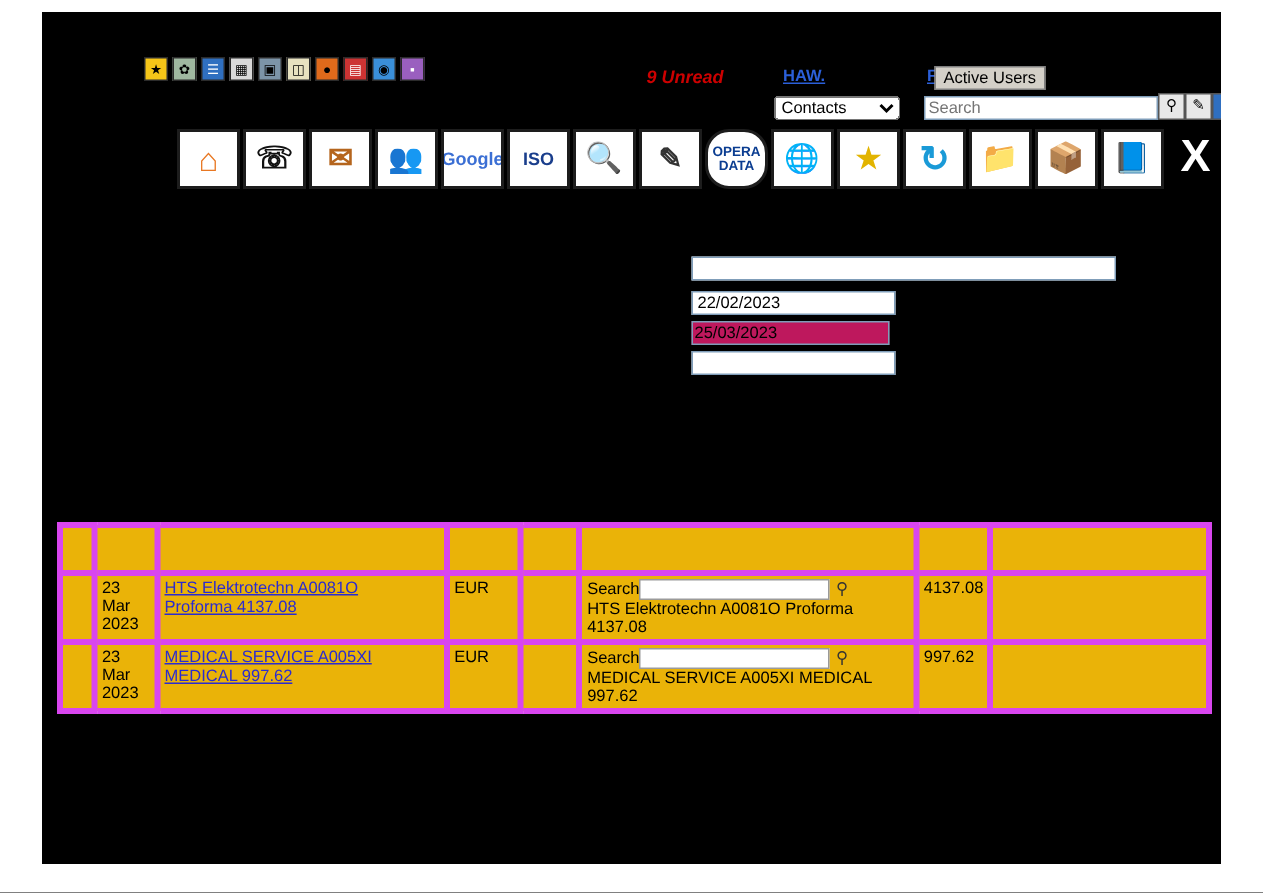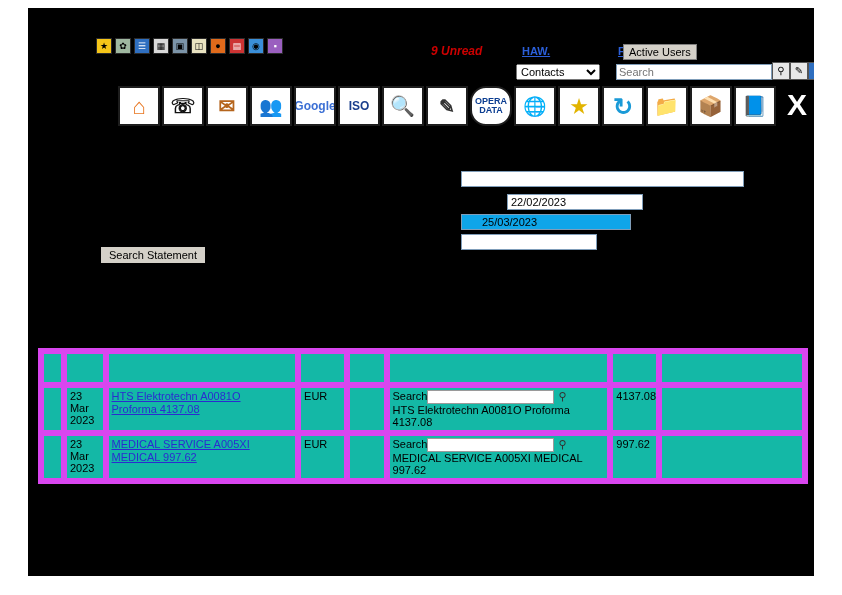--- a/index.html
+++ b/index.html
@@ -113,25 +113,25 @@
   .t-book .glyph{font-size:20px;color:#2e8b2e;}
   .t-x{background:#000000;color:#ffffff;font-size:30px;border:none;}
 
   
   .field-wide{
     position:absolute;left:433px;top:163px;width:275px;height:14px;
     border:1px solid #7f9db9;background:#fff;font-size:11px;padding:0 3px;
   }
   .field-date1{
     position:absolute;left:433px;top:186px;width:128px;height:14px;
-    border:1px solid #7f9db9;background:#fff;font-size:11px;padding:0 3px;margin-left:46px;
+    border:1px solid #7f9db9;background:#fff;font-size:11px;padding:0 3px;
   }
   .field-date2{
     position:absolute;left:433px;top:206px;width:128px;height:14px;
-    border:1px solid #7f9db9;background:#0ea5e9;font-size:11px;padding:0 20px;
+    border:1px solid #7f9db9;background:#be185d;font-size:11px;padding:0 1px;
   }
   .field-blank{
     position:absolute;left:433px;top:226px;width:128px;height:14px;
     border:1px solid #7f9db9;background:#fff;font-size:11px;padding:0 3px;
   }
   .btn-search-stmt{
     position:absolute;left:72px;top:238px;
     background:#d4d0c8;border:1px solid #000;border-right-width:2px;border-bottom-width:2px;
     font-size:11px;padding:2px 8px;color:#000;
   }
@@ -140,22 +140,22 @@
   .table-wrap{
     position:absolute;left:10px;top:340px;width:770px;
   }
   table.results{
     border-collapse:collapse;
     width:770px;
     background:#ffffff;
     table-layout:fixed;
   }
   table.results td, table.results th{
-    border:6px solid #d946ef;
-    background:#14b8a6;
+    border:4px solid #d946ef;
+    background:#eab308;
     font-size:11px;
     color:#000;
     vertical-align:top;
     padding:2px 3px;
     height:38px;
   }
   table.results tr.head td{height:24px;}
   col.c0{width:22px;}
   col.c1{width:40px;}
   col.c2{width:185px;}
@@ -257,21 +257,20 @@
     <div class="tool t-x plain">
         <span>X</span>
       </div>
   </div>
 
   <input class="field-wide" type="text" style="">
   <input class="field-date1" type="text" value="22/02/2023" style="">
   <input class="field-date2" type="text" value="25/03/2023" style="">
   <input class="field-blank" type="text" style="">
 
-  <button class="btn-search-stmt">Search Statement</button>
 
   <div class="table-wrap">
     <table class="results">
       <colgroup>
         <col class="c0">
           <col class="c1">
           <col class="c2">
           <col class="c3">
         <col class="c4">
           <col class="c5">

